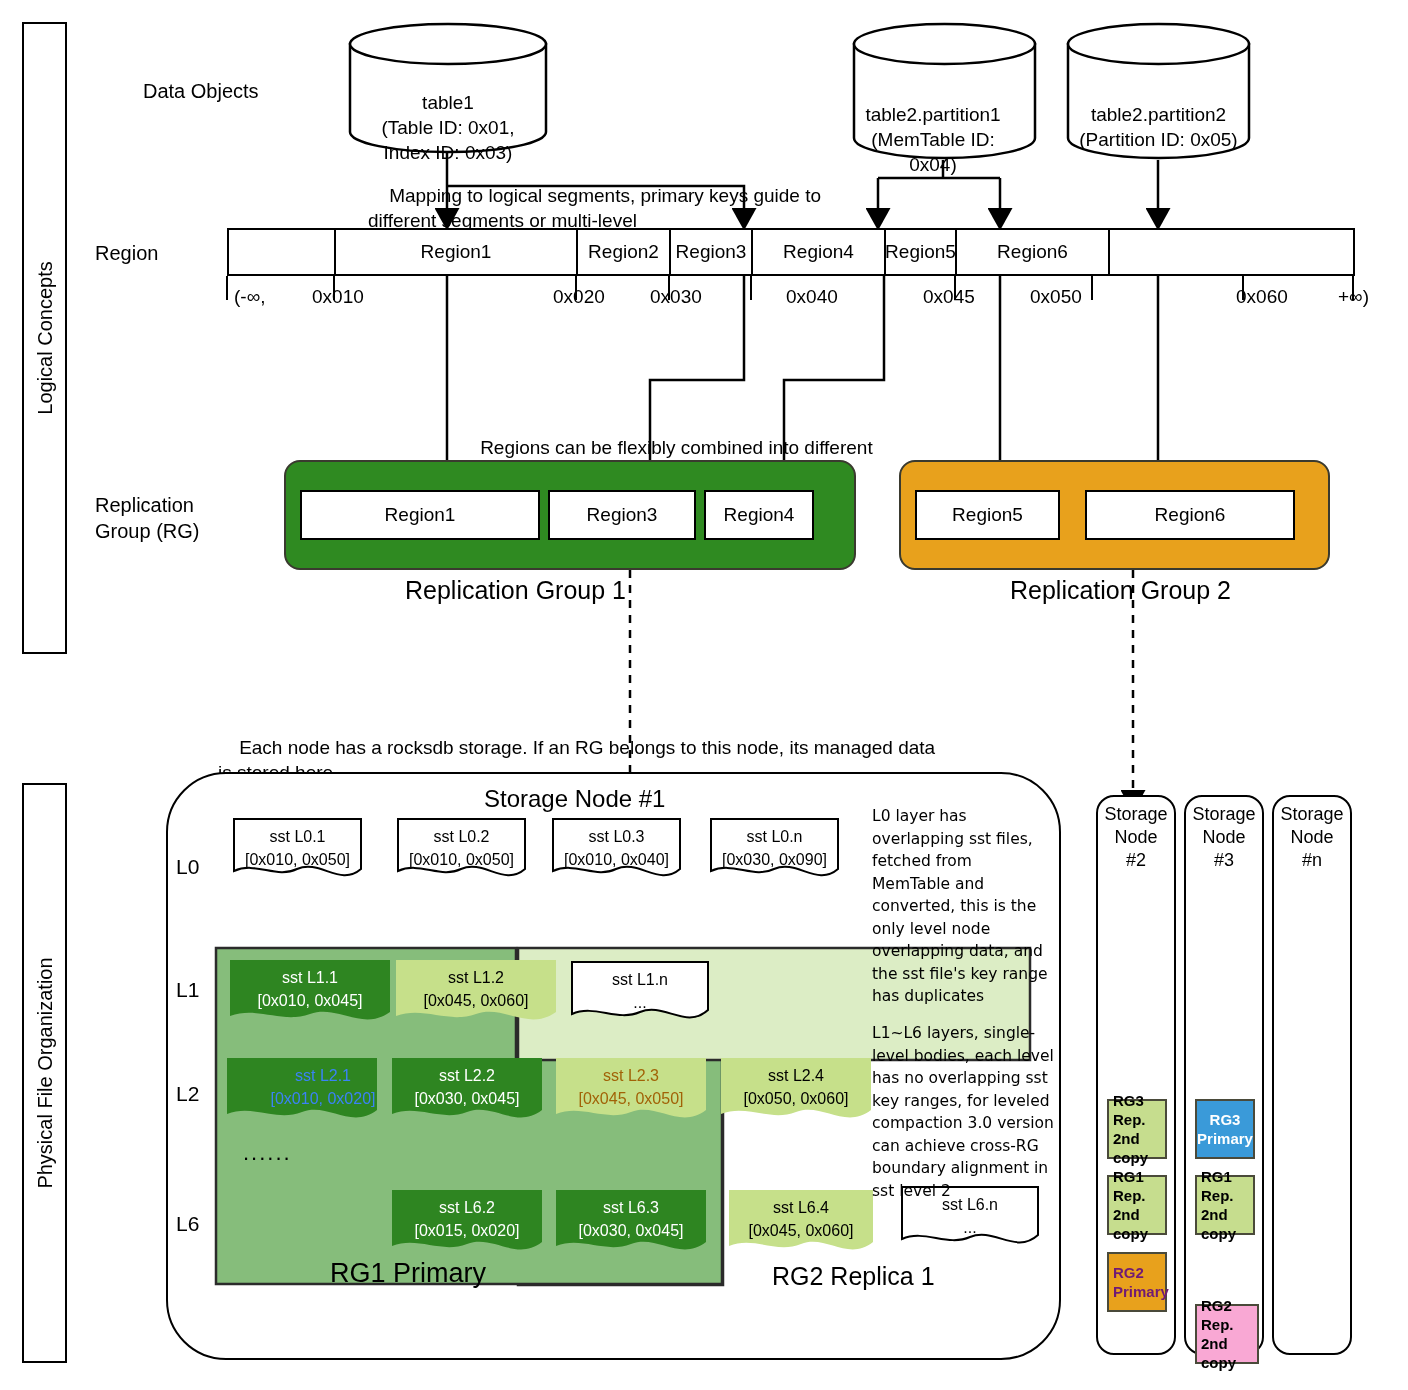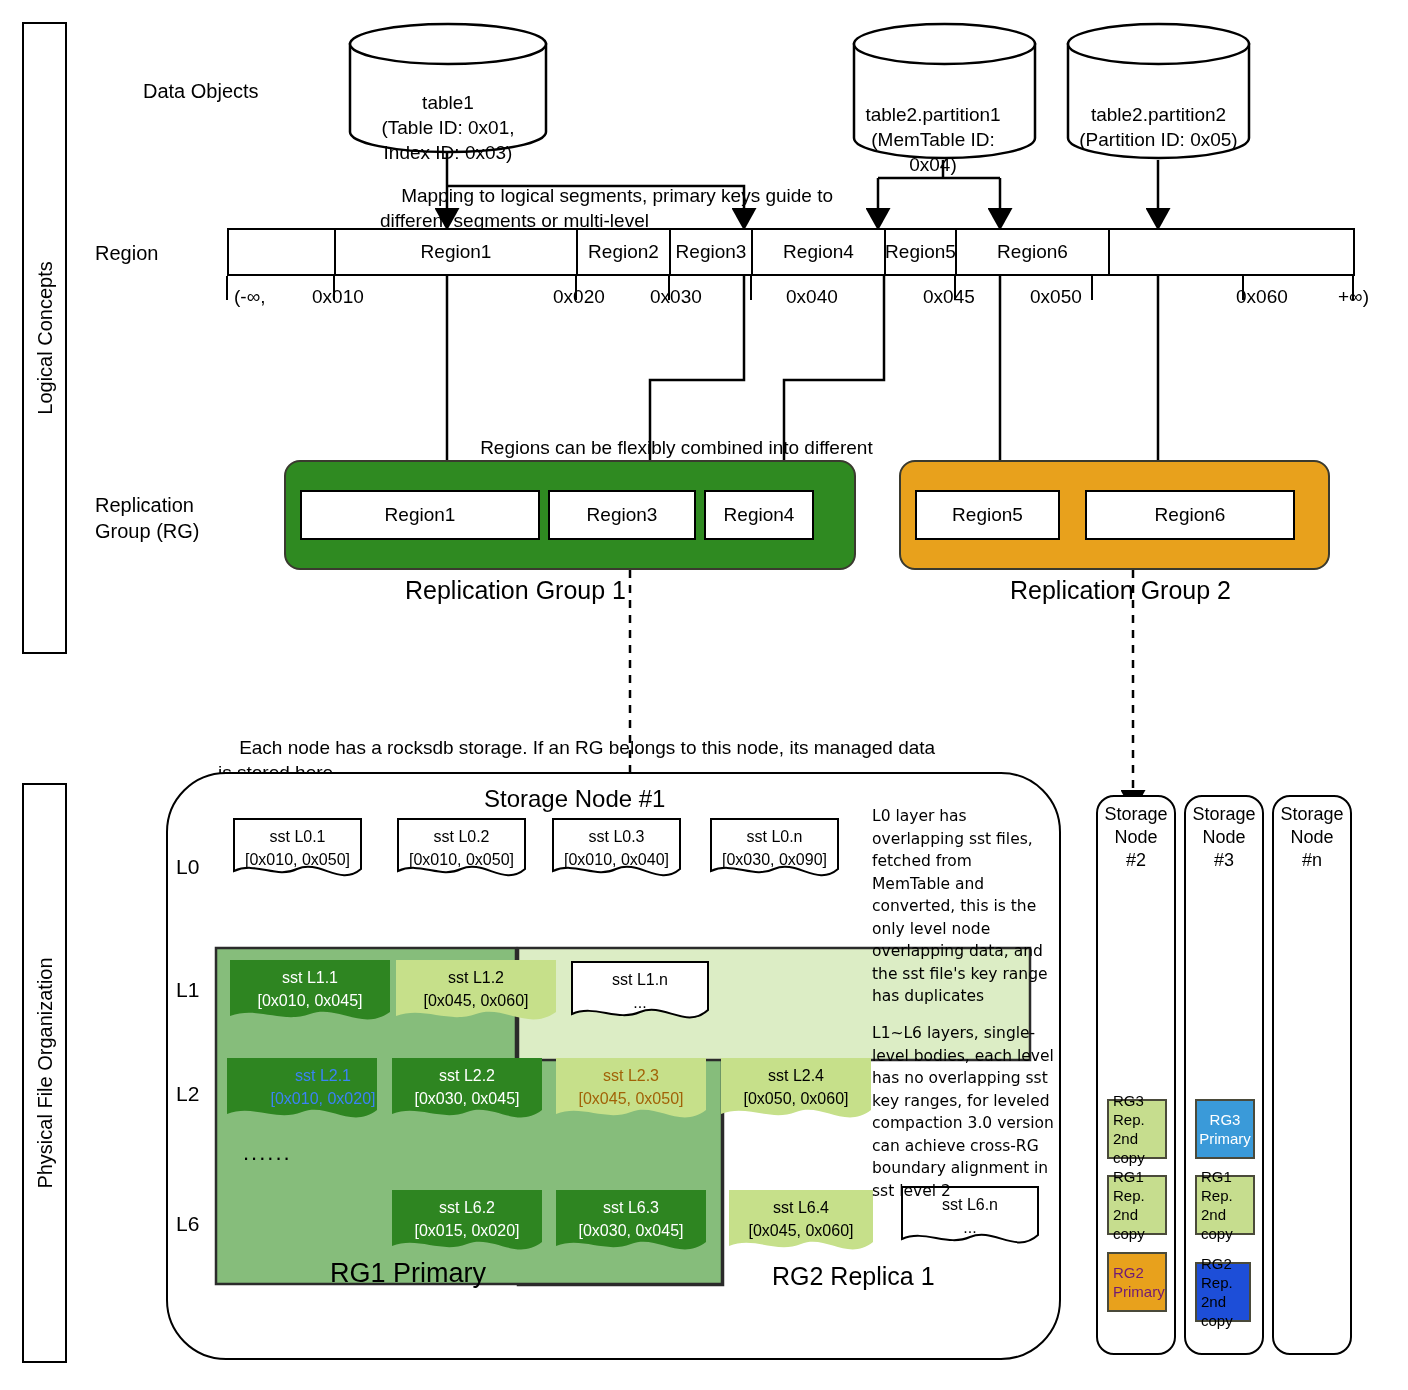--- a/index.html
+++ b/index.html
@@ -31,21 +31,21 @@
 
   
   .sst{position:absolute;}
   .sst svg{position:absolute;left:0;top:0;}
   .sst .sst-t{position:absolute;left:0;right:0;text-align:center;font-size:16px;line-height:23px;}
 
   
   .nodecol{border:2.5px solid #000;border-radius:18px;background:#fff;}
   .nodecol-title{position:absolute;left:0;right:0;text-align:center;font-size:18px;line-height:23px;}
   .repchip{position:absolute;border:2px solid #4a4a3a;font-size:15px;line-height:19px;
-           display:flex;align-items:center;justify-content:flex-start;padding:16px 4px;box-sizing:border-box;}
+           display:flex;align-items:center;justify-content:flex-start;padding:16px 4px;box-sizing:border-box;font-weight:bold;}
 
   .note{position:absolute;font-size:19px;line-height:25px;white-space:pre;}
   .note-sans{position:absolute;font-family:"DejaVu Sans",sans-serif;font-size:15.5px;line-height:22.5px;}
   .lvl{position:absolute;font-size:21px;}
   .bnd{position:absolute;font-size:19px;}
   .rowlbl{position:absolute;font-size:20px;line-height:26px;}
   .bigcap{position:absolute;font-size:24px;}
   .rgcap{position:absolute;font-size:25px;}
 </style>
 </head>
@@ -151,21 +151,21 @@
     <svg width="185" height="138" viewBox="0 0 185 138">
       <path d="M2,22 L2,116 A90.5,20 0 0 0 183,116 L183,22 Z" fill="#fff" stroke="#000" stroke-width="2.5"></path>
       <ellipse cx="92.5" cy="22" rx="90.5" ry="20" fill="#fff" stroke="#000" stroke-width="2.5"></ellipse>
     </svg>
     <div class="cyl-text" style="top:80px;">
       <div>table2.partition2</div>
       <div>(Partition ID: 0x05)</div>
     </div>
   </div>
 
-  <div class="note" style="left:380px;top:158px;">
+  <div class="note" style="left:368px;top:158px;">
     <span style="white-space:pre-line;">Mapping to logical segments, primary keys guide to
 different segments or multi-level</span>
   </div>
 
   <div class="abs regionbar" style="left:227px;top:228px;width:1128px;height:48px;">
     <div class="regcell" style="width:105px;"></div>
     <div class="regcell" style="width:240px;">Region1</div>
     <div class="regcell" style="width:91px;">Region2</div>
     <div class="regcell" style="width:80px;">Region3</div>
     <div class="regcell" style="width:131px;">Region4</div>
@@ -406,21 +406,21 @@
 Node
 #3</span>
   </div>
   <div class="repchip" style="left:1195px;top:1099px;width:60px;height:60px;background:#3a9ad9;color:#fff;justify-content:center;text-align:center;">
     <span>RG3 Primary</span>
   </div>
   <div class="repchip" style="left:1195px;top:1175px;width:60px;height:60px;background:#c6dd8e;color:#000;">
     <span style="white-space:pre-line;">RG1 Rep.
 2nd copy</span>
   </div>
-  <div class="repchip" style="left:1195px;top:1262px;width:56px;height:60px;background:#1d4ed8;color:#000;">
+  <div class="repchip" style="left:1195px;top:1304px;width:64px;height:60px;background:#f9a8d4;color:#000;">
     <span style="white-space:pre-line;">RG2 Rep.
 2nd copy</span>
   </div>
 
   <div class="abs nodecol" style="left:1272px;top:795px;width:80px;height:560px;"></div>
   <div class="nodecol-title" style="left:1272px;top:803px;width:80px;">
     <span style="white-space:pre-line;">Storage
 Node
 #n</span>
   </div>

